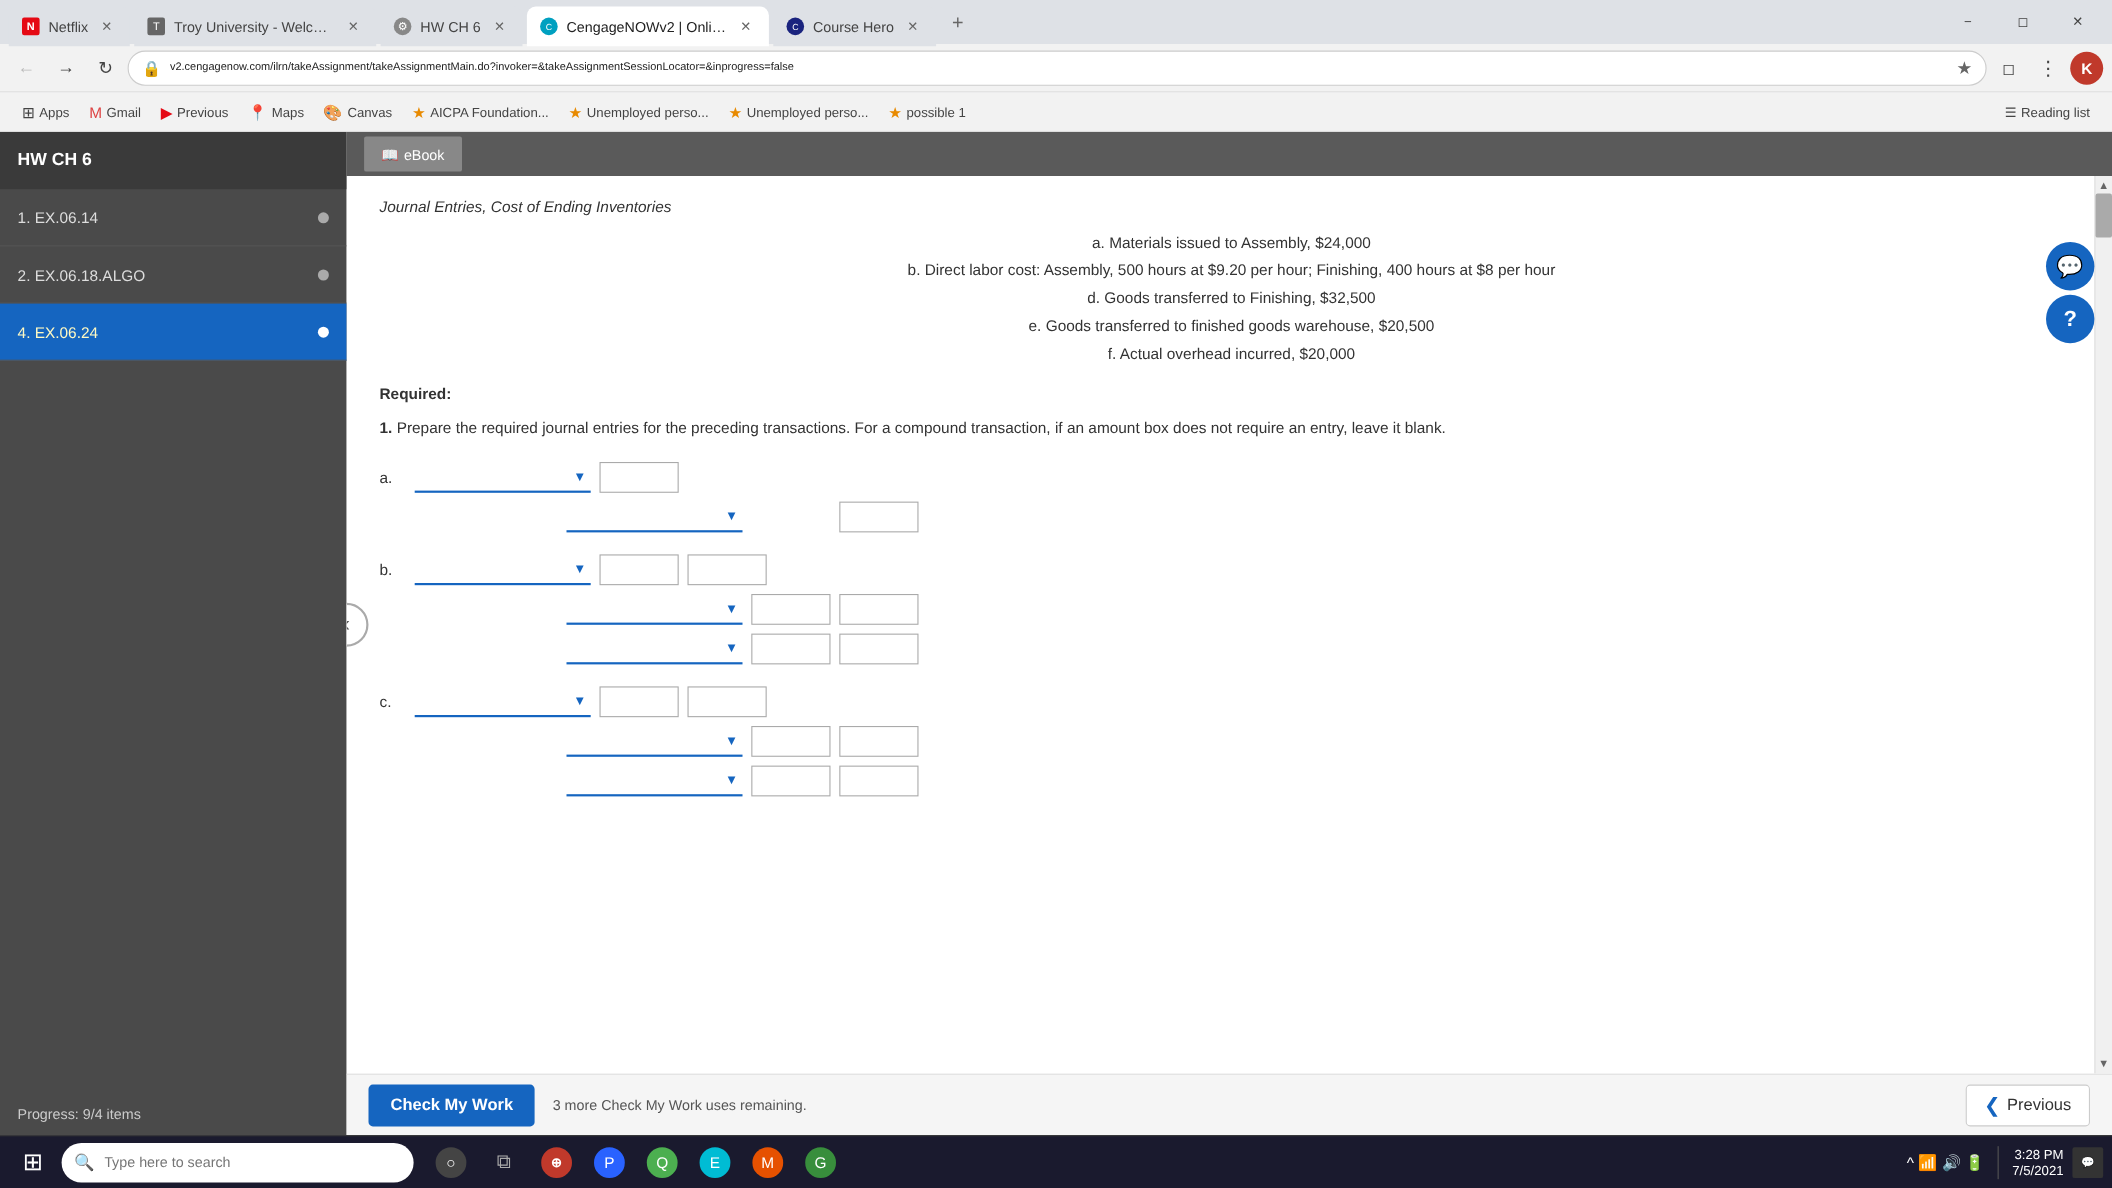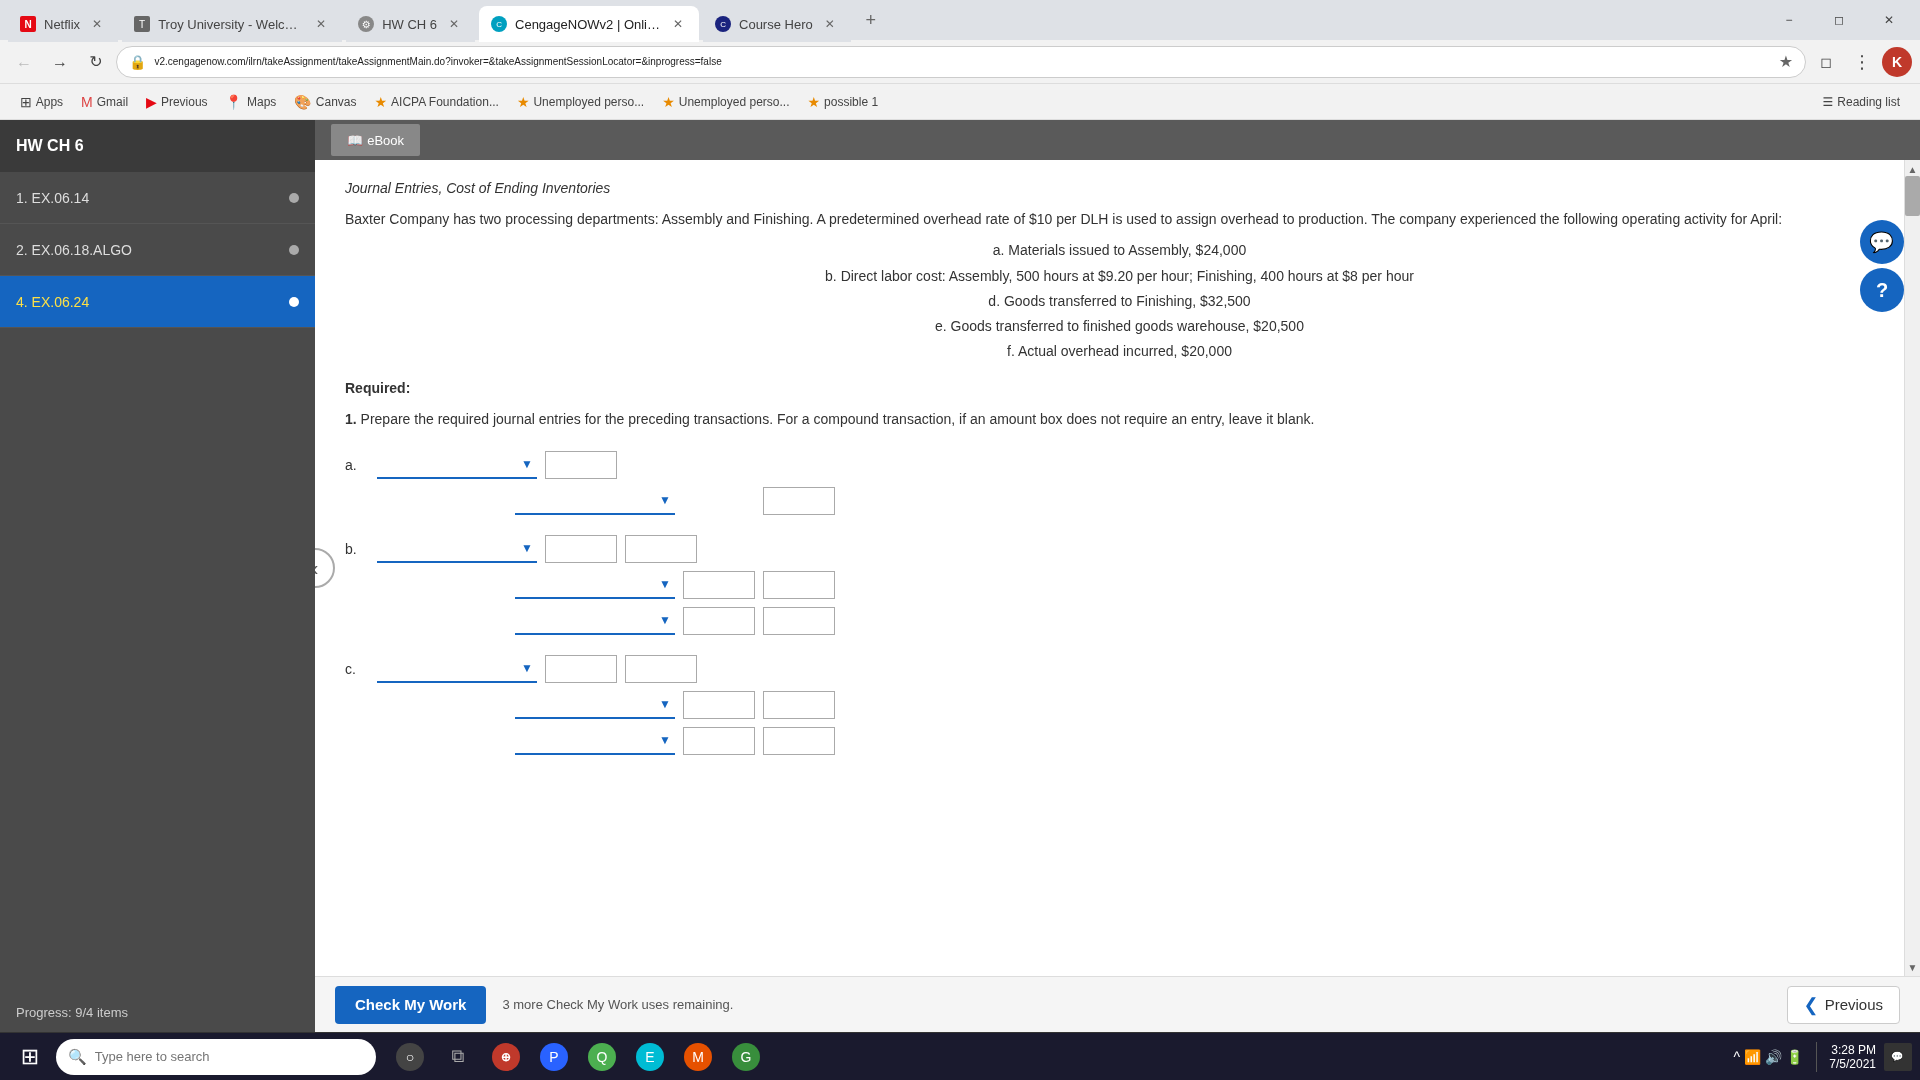--- a/index.html
+++ b/index.html
@@ -35,21 +35,21 @@
     .bookmark-icon { font-size: 14px; }
     .reading-list { margin-left: auto; display: flex; align-items: center; gap: 4px; font-size: 12px; color: #444; cursor: pointer; padding: 0 8px; height: 26px; border-radius: 13px; }
 
     
     .main { flex: 1; display: flex; background: #fff; overflow: hidden; }
 
     
     .sidebar { width: 315px; background: #4a4a4a; display: flex; flex-direction: column; flex-shrink: 0; }
     .sidebar-header { height: 52px; background: #3a3a3a; display: flex; align-items: center; padding: 0 16px; color: #fff; font-size: 16px; font-weight: bold; }
     .sidebar-item { height: 52px; display: flex; align-items: center; padding: 0 16px; cursor: pointer; color: #ddd; font-size: 14px; border-bottom: 1px solid #555; position: relative; }
-    .sidebar-item.active { background: #1565c0; color: #fde047; }
+    .sidebar-item.active { background: #1565c0; color: #fef9c3; }
     .sidebar-item-dot { width: 10px; height: 10px; border-radius: 50%; background: #aaa; margin-left: auto; }
     .sidebar-item.active .sidebar-item-dot { background: #fff; }
     .sidebar-footer { padding: 12px 16px; color: #ccc; font-size: 13px; margin-top: auto; }
 
     
     .content { flex: 1; display: flex; flex-direction: column; position: relative; overflow: hidden; }
     .ebook-tab { height: 40px; background: #5a5a5a; display: flex; align-items: center; padding: 0 16px; gap: 8px; }
     .ebook-tab-btn { height: 32px; display: flex; align-items: center; padding: 0 16px; background: #888; color: #fff; font-size: 13px; cursor: pointer; border-radius: 2px; }
     .content-scroll { flex: 1; overflow-y: auto; padding: 20px 30px; background: #fff; }
     .problem-title { font-size: 14px; color: #333; margin-bottom: 12px; font-style: italic; }
@@ -240,21 +240,20 @@
       </div>
 
       <div style="display:flex;flex:1;overflow:hidden;position:relative;">
 
         <div class="back-arrow" style="position:absolute;left:-20px;top:50%;transform:translateY(-50%);z-index:10;">
           ‹
         </div>
 
         <div class="content-scroll" style="flex:1;">
           <div class="problem-title">Journal Entries, Cost of Ending Inventories</div>
-          <p class="problem-text">Baxter Company has two processing departments: Assembly and Finishing. A predetermined overhead rate of $10 per DLH is used to assign overhead to production. The company experienced the following operating activity for April:</p>
           <ul class="activity-list">
             <li>a. Materials issued to Assembly, $24,000</li>
             <li>b. Direct labor cost: Assembly, 500 hours at $9.20 per hour; Finishing, 400 hours at $8 per hour</li>
             <li>d. Goods transferred to Finishing, $32,500</li>
             <li>e. Goods transferred to finished goods warehouse, $20,500</li>
             <li>f. Actual overhead incurred, $20,000</li>
           </ul>
 
           <div class="required-label">Required:</div>
 

